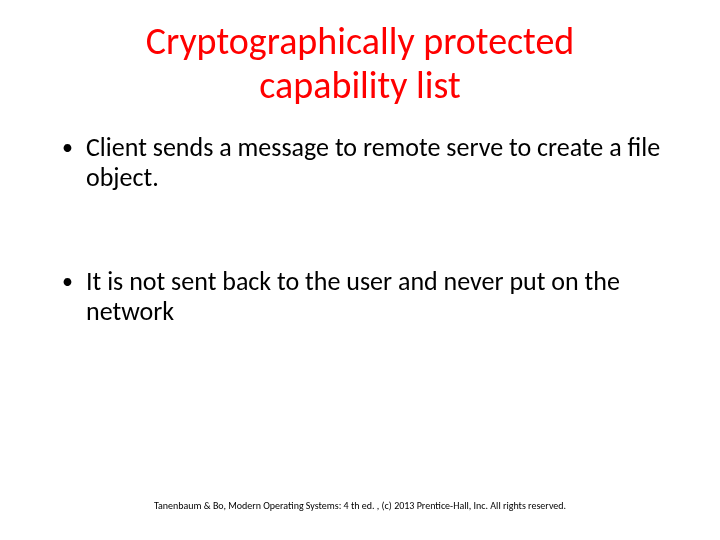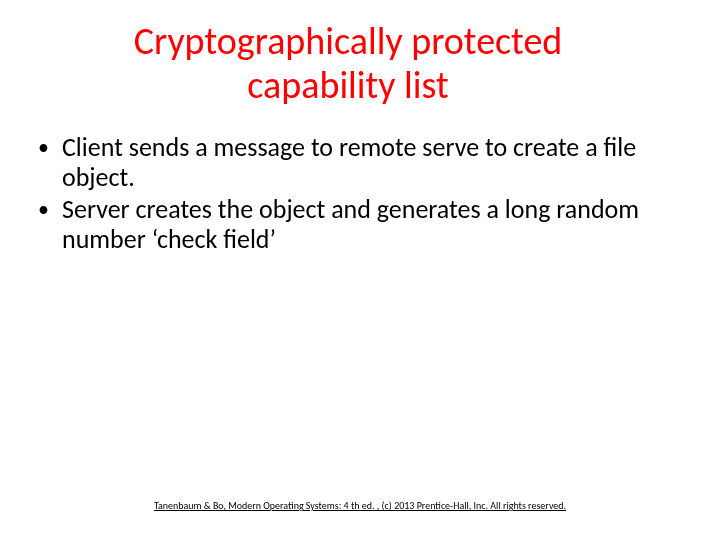--- a/index.html
+++ b/index.html
@@ -8,21 +8,21 @@
     width: 720px;
     height: 540px;
     background: #ffffff;
     font-family: Calibri, "Segoe UI", Arial, sans-serif;
     overflow: hidden;
   }
   .slide {
     width: 720px;
     height: 540px;
     box-sizing: border-box;
-    padding: 14px 40px 0 16px;
+    padding: 14px 40px 0 40px;
     position: relative;
   }
   .title {
     text-align: center;
     color: #ff0000;
     font-size: 38px;
     line-height: 1.15;
     font-weight: 400;
     margin: 6px 50px 26px 50px;
   }
@@ -54,29 +54,30 @@
     height: 42px;
   }
   .footer {
     position: absolute;
     bottom: 28px;
     left: 0;
     right: 0;
     text-align: center;
     font-size: 10px;
     color: #000;
-    text-decoration: underline;
   }
 </style>
 </head>
 <body>
 
 <div class="slide">
   <div class="title">Cryptographically protected capability list</div>
   <div class="body">
     <ul>
       <li>Client sends a message to remote serve to create a file object.</li>
-      <li>Server creates  the object and generates a long random number ‘check field’</li>
     </ul>
     <div class="gap"></div>
+    <ul>
+      <li>It is not sent back to the user and never put on the network</li>
+    </ul>
   </div>
   <div class="footer">Tanenbaum &amp; Bo, Modern  Operating Systems: 4 th ed. , (c) 2013 Prentice-Hall, Inc. All rights reserved.</div>
 </div>
 
 </body></html>

